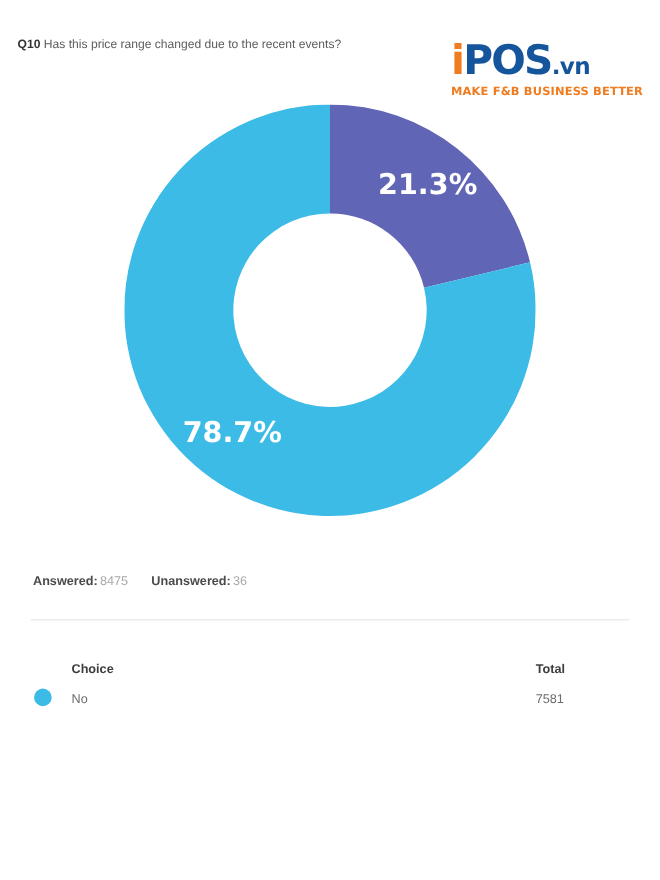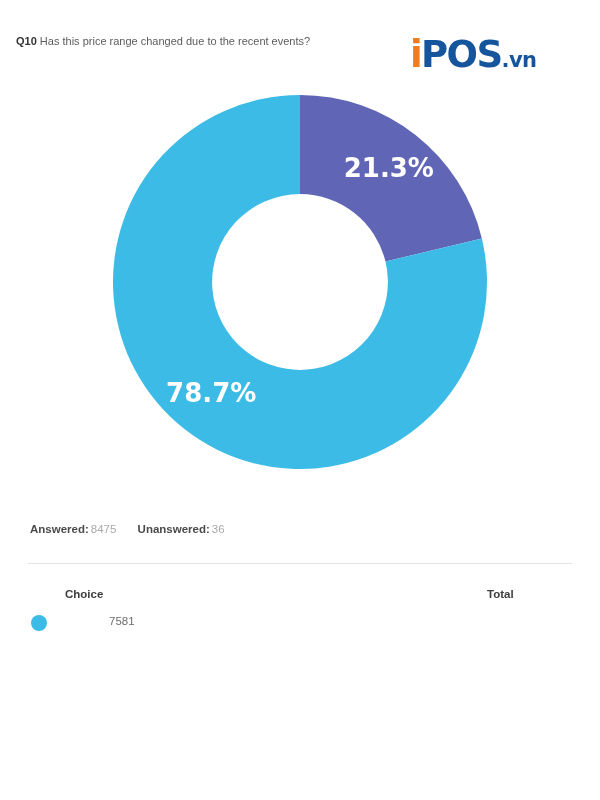--- a/index.html
+++ b/index.html
@@ -130,21 +130,21 @@
   
   .result-table {
     position: absolute;
     left: 28px;
     top: 588px;
     width: 544px;
     font-size: 11.5px;
   }
   .tbl-row {
     display: flex;
-    align-items: flex-start;
+    align-items: flex-end;
     height: 27px;
   }
   .tbl-swatch-cell {
     width: 37px;
     flex: 0 0 37px;
     display: flex;
     align-items: center;
   }
   .swatch {
     width: 16px;
@@ -154,40 +154,40 @@
     display: block;
   }
   .tbl-choice-cell {
     flex: 1 1 auto;
     color: #6d6d6d;
   }
   .tbl-total-cell {
     flex: 0 0 85px;
     color: #6d6d6d;
     text-align: left;
-    margin-left: 44px;
   }
   .tbl-head .tbl-choice-cell,
   .tbl-head .tbl-total-cell {
     font-weight: bold;
     color: #3d3d3d;
   }
 </style>
 </head>
 <body>
 
 <div class="question-title">
   <span class="qnum">Q10</span>
   <span>Has this price range changed due to the recent events?</span>
 </div>
 
 <div class="brand-logo">
   <div class="brand-wordmark">
     <span class="dot-i">i</span><span>POS</span><span class="vn">.vn</span>
   </div>
+  <div class="brand-tagline">MAKE F&amp;B BUSINESS BETTER</div>
 </div>
 
 <div class="chart-area">
   <div class="donut-wrap">
     <svg viewBox="0 0 374 374" xmlns="http://www.w3.org/2000/svg">
       <g id="donut-slices">
           <path d="M 187 0 A 187 187 0 0 1 368.86750582988486 143.4889632022311 L 272.4777277400459 166.54981270504862 A 87.89 87.89 0 0 0 187 99.11 Z" fill="#6066b5"></path>
           <path d="M 368.86750582988486 143.4889632022311 A 187 187 0 1 1 186.99999999999997 0 L 186.99999999999997 99.11 A 87.89 87.89 0 1 0 272.4777277400459 166.54981270504862 Z" fill="#3bbbe5"></path>
         </g>
       <g id="donut-labels">
@@ -213,16 +213,17 @@
   <div class="tbl-row tbl-head">
     <div class="tbl-swatch-cell"></div>
     <div class="tbl-choice-cell">Choice</div>
     <div class="tbl-total-cell">Total</div>
   </div>
   <div id="table-body">
       <div class="tbl-row">
         <div class="tbl-swatch-cell">
           <span class="swatch" style="background: rgb(59, 187, 229);"></span>
         </div>
+        <div class="tbl-choice-cell">No</div>
         <div class="tbl-total-cell">7581</div>
       </div>
     </div>
 </div>
 
 </body></html>

